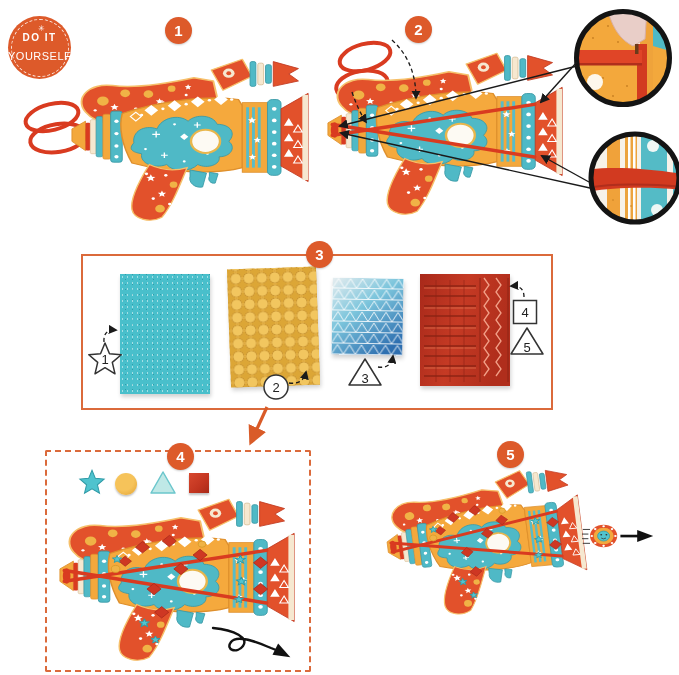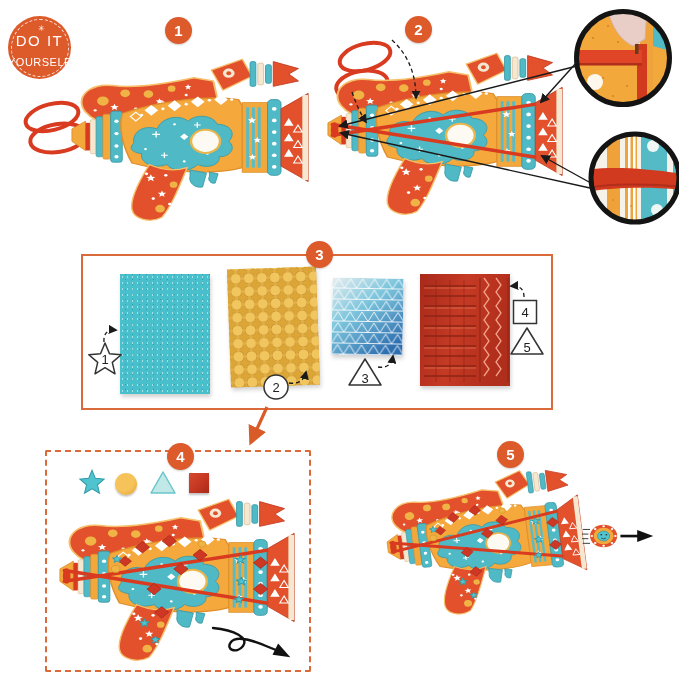--- a/index.html
+++ b/index.html
@@ -6,21 +6,21 @@
   body{width:679px;height:675px;position:relative;background:#fff;overflow:hidden;
        font-family:"Liberation Sans",sans-serif;}
   .abs{position:absolute}
   .badge{position:absolute;width:27px;height:27px;border-radius:50%;background:#DD5A2A;color:#fff;
          display:flex;align-items:center;justify-content:center;font-size:15px;font-weight:bold;
          box-shadow:0 1px 2px rgba(0,0,0,.2);z-index:6}
   .logo{position:absolute;left:8px;top:16px;width:63px;height:63px;border-radius:50%;
         background:#DD5A2A;color:#fff;text-align:center;z-index:5}
   .logo::after{content:"";position:absolute;inset:2.5px;border-radius:50%;
         border:1.6px dashed rgba(255,255,255,.85)}
-  .logo .l1{margin-top:16px;font-size:15px;font-weight:normal;letter-spacing:1.5px}
+  .logo .l1{margin-top:16px;font-size:10px;font-weight:bold;letter-spacing:1.5px}
   .logo .l2{font-size:11px;font-weight:normal;letter-spacing:.5px;margin-top:7px}
   .logo .burst{position:absolute;top:8px;left:30px;font-size:8px;color:#fff}
   .box3{position:absolute;left:81px;top:254px;width:468px;height:152px;
         border:2.2px solid #DB6A3B;background:#fff;z-index:1}
   .box4{position:absolute;left:45px;top:450px;width:262px;height:218px;
         border:2.2px dashed #DB6A3B;border-radius:2px;z-index:1}
   .sheet{position:absolute;box-shadow:1px 3px 4px rgba(0,0,0,.18)}
   .sheet.teal{left:37px;top:18px;width:90px;height:120px;background-color:#49BFCB;
      background-image:
        radial-gradient(rgba(255,255,255,.5) 14%, rgba(255,255,255,0) 18%),

